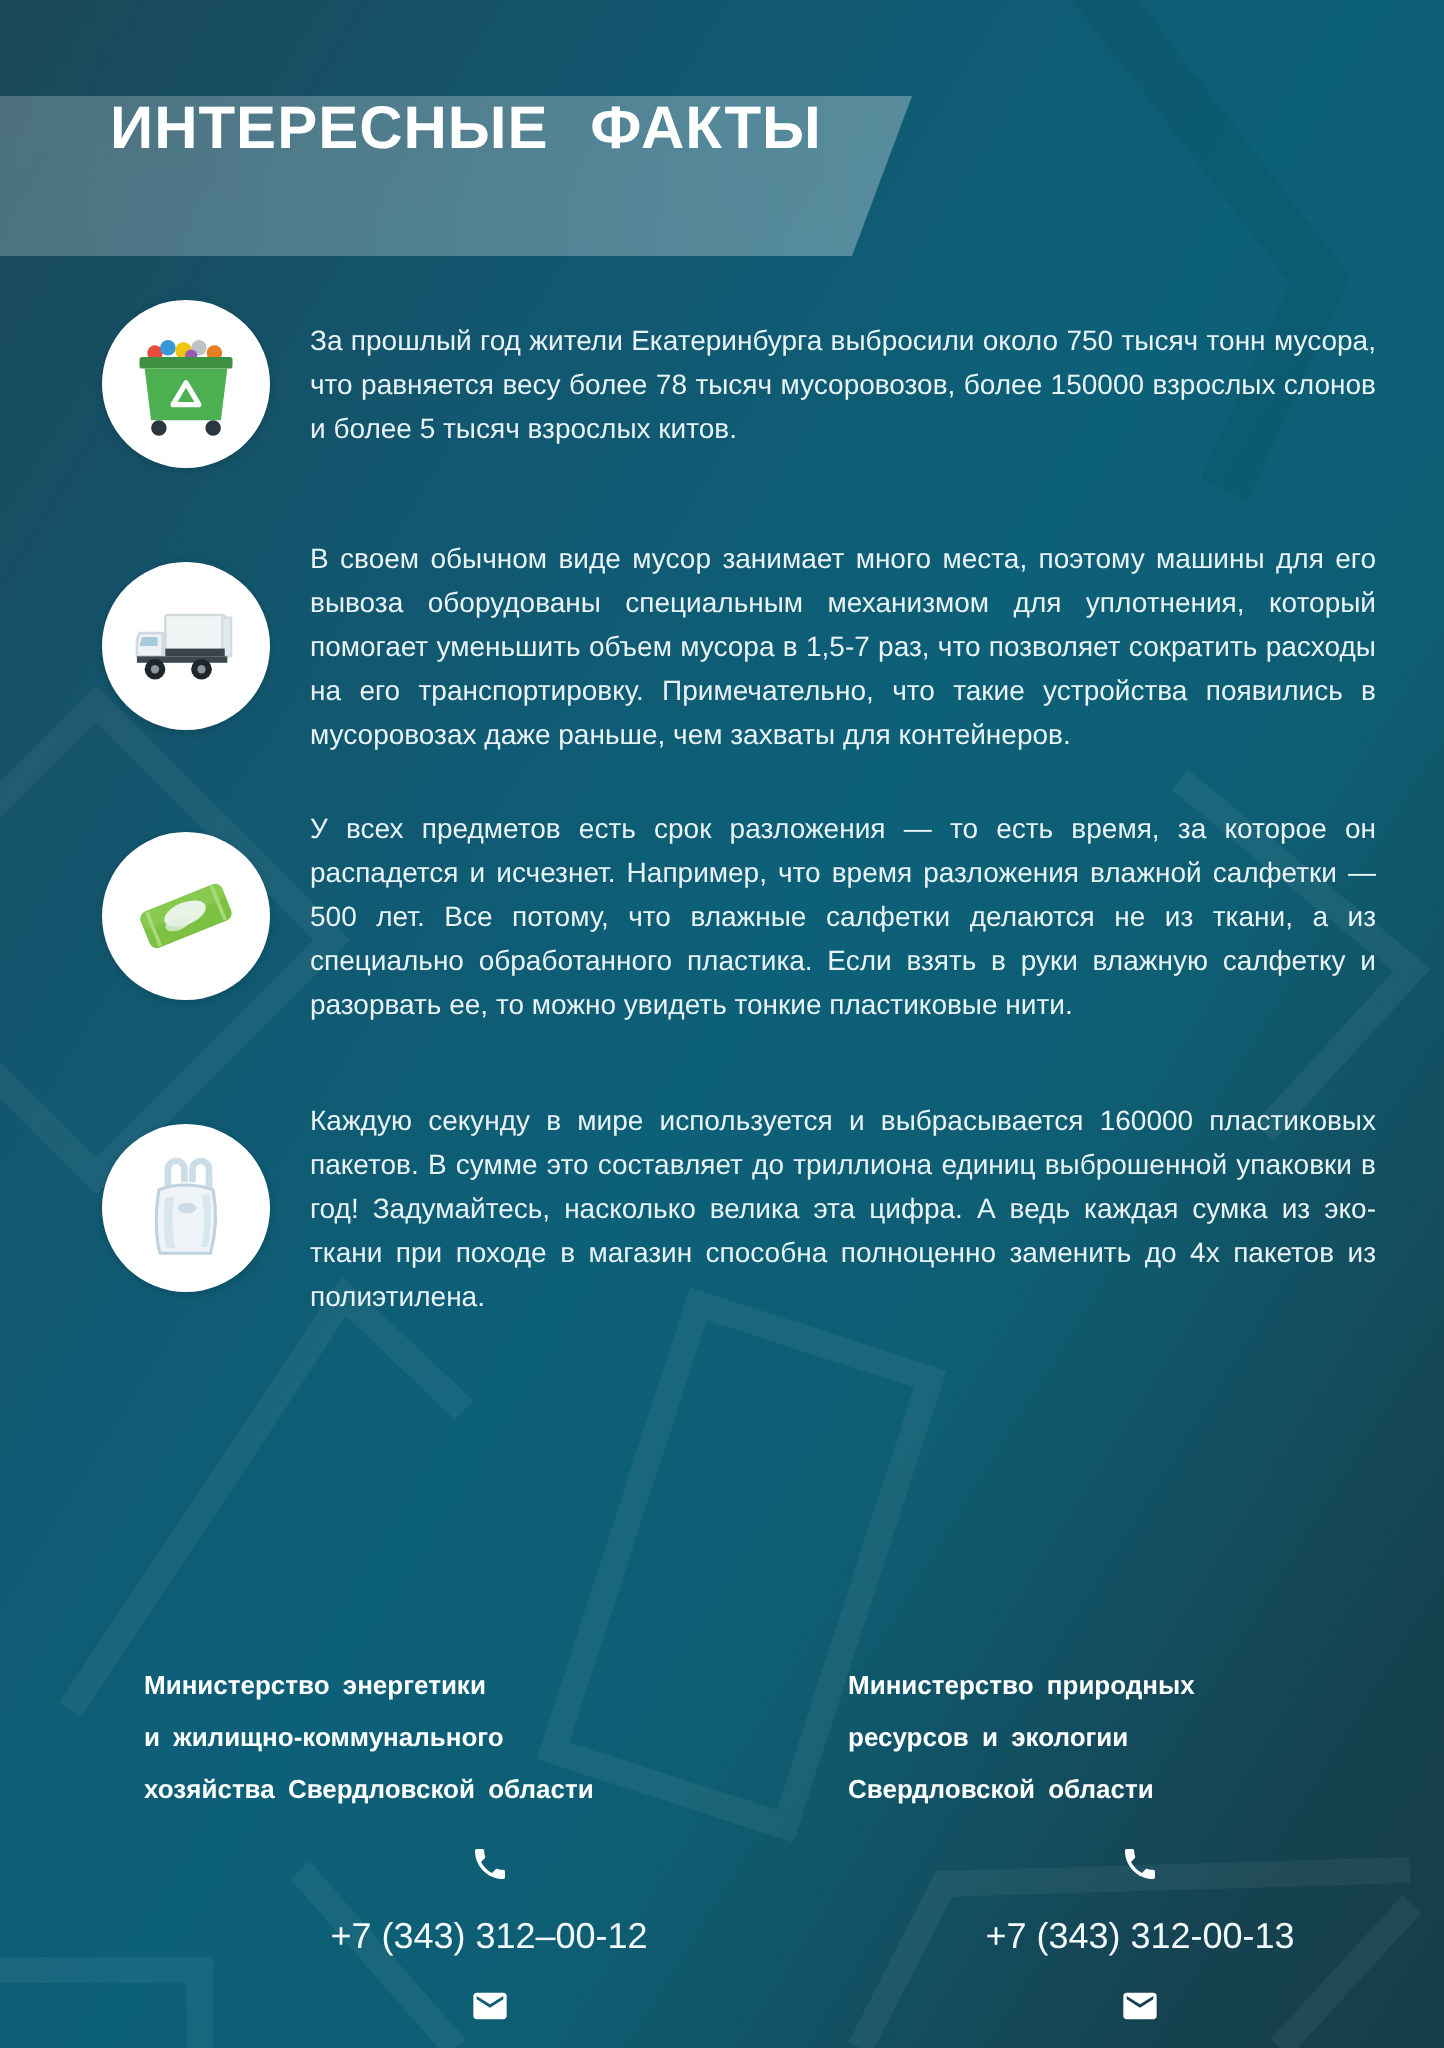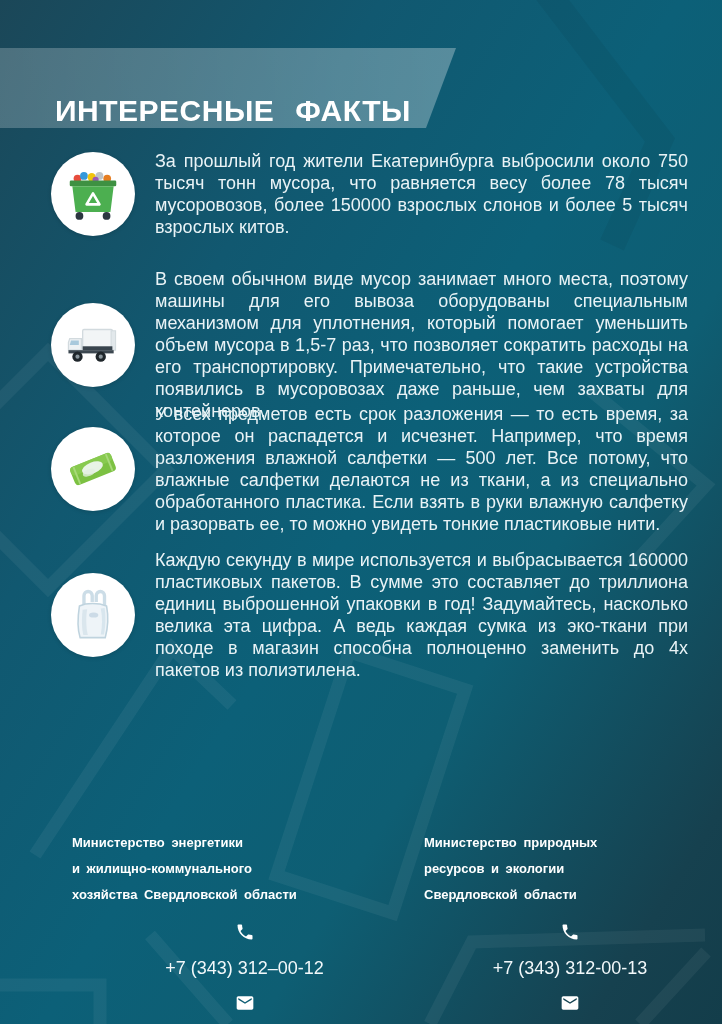--- a/index.html
+++ b/index.html
@@ -34,21 +34,21 @@
   
   .banner {
     position: absolute;
     top: 48px;
     left: 0;
     width: 456px;
     height: 80px;
     background: linear-gradient(to right, rgba(255,255,255,0.22), rgba(255,255,255,0.30));
     clip-path: polygon(0 0, 100% 0, calc(100% - 30px) 100%, 0 100%);
     display: flex;
-    align-items: flex-end;
+    align-items: flex-start;
     padding-left: 55px;
   }
   .banner h1 {
     color: #ffffff;
     font-size: 30px;
     font-weight: bold;
     letter-spacing: 0.5px;
     word-spacing: 12px;
     white-space: nowrap;
   }
@@ -76,21 +76,21 @@
     display: flex;
     align-items: center;
     justify-content: center;
     box-shadow: 0 1px 4px rgba(0,0,0,0.15);
   }
   .fact-icon svg { width: 62px; height: 62px; }
 
   .fact-text {
     width: 533px;
     color: #e9f3f6;
-    font-size: 18px;
+    font-size: 14px;
     line-height: 22px;
     text-align: justify;
   }
 
   
   .footer-col { position: absolute; color: #ffffff; }
   .footer-col.left  { left: 72px;  top: 830px; width: 345px; }
   .footer-col.right { left: 424px; top: 830px; width: 292px; }
 
   .ministry-name {

